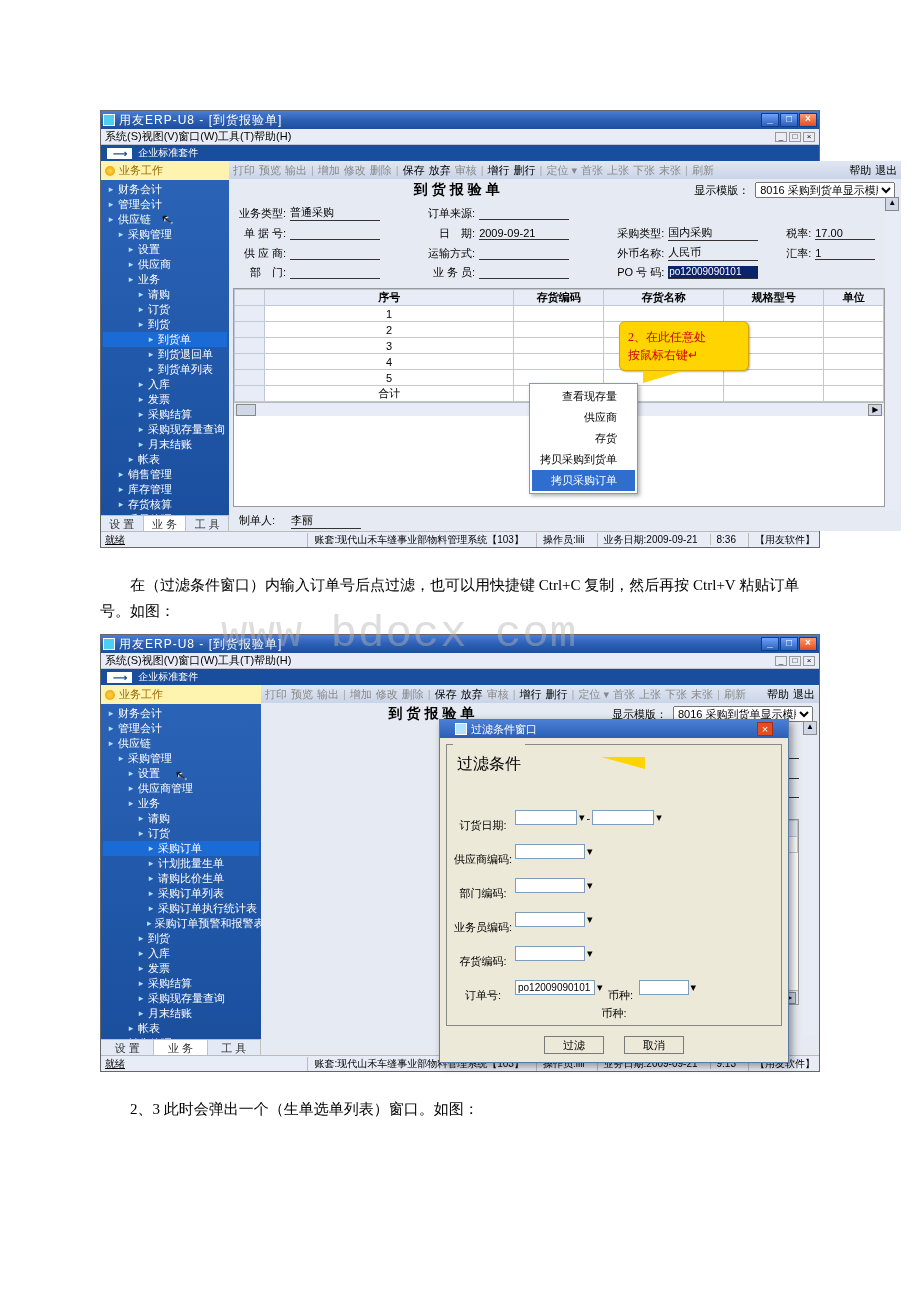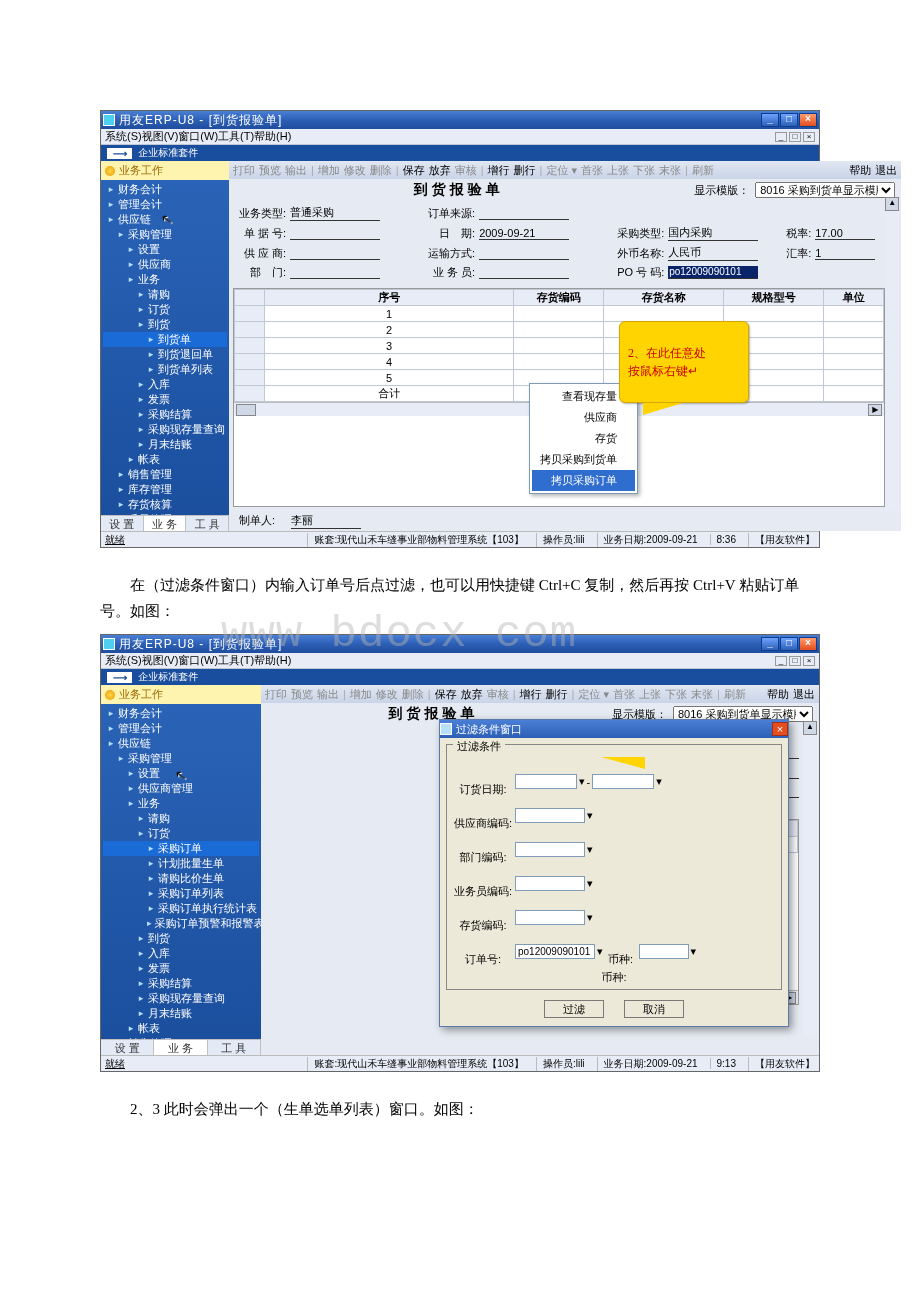--- a/index.html
+++ b/index.html
@@ -54,29 +54,29 @@
   .scroll-h .arrow { width: 14px; height: 12px; background: #d0d7e6; border: 1px solid #888; font-size: 8px; line-height: 10px; text-align: center; margin-left: auto; margin-right: 2px; }
   .maker { padding: 2px 10px; font-size: 11px; }
   .maker .val { border-bottom: 1px solid #333; display: inline-block; width: 70px; margin-left: 16px; }
   .statusbar { height: 16px; background: #e8ecf6; border-top: 1px solid #bbb; display: flex; align-items: center; font-size: 10px; padding: 0 4px; gap: 12px; }
   .statusbar .left { flex: 1; text-decoration: underline; }
   .statusbar .seg { border-left: 1px solid #bbb; padding-left: 6px; }
   .context-menu { position: absolute; background: #fff; border: 1px solid #7d9cbb; box-shadow: 2px 2px 4px rgba(0,0,0,.3); padding: 2px; font-size: 11px; }
   .context-menu .cm-item { padding: 3px 18px 3px 8px; cursor: pointer; white-space: nowrap; text-align: right; }
   .context-menu .cm-item.sel { background: #2f6dcf; color: #fff; }
   .callout { position: absolute; z-index: 10; width: 130px; }
-  .callout .bubble { background: #ffd400; border: 1px solid #d6a600; border-radius: 6px; padding: 22px 8px; font-size: 12px; color: #c00; font-family: "SimSun"; line-height: 18px; box-shadow: 1px 1px 2px rgba(0,0,0,.3); }
+  .callout .bubble { background: #ffd400; border: 1px solid #d6a600; border-radius: 6px; padding: 6px 8px; font-size: 12px; color: #c00; font-family: "SimSun"; line-height: 18px; box-shadow: 1px 1px 2px rgba(0,0,0,.3); }
   .callout .tail { width: 0; height: 0; border-top: 12px solid #ffd400; border-right: 40px solid transparent; margin-left: 24px; }
   .callout.c2 .tail { border-right: none; border-left: 44px solid transparent; margin-left: -40px; }
   .dialog { position: absolute; left: 178px; top: 34px; width: 350px; background: #ece9d8; border: 1px solid #5b7ca8; box-shadow: 3px 3px 8px rgba(0,0,0,.4); z-index: 5; }
-  .dialog .dlg-tb { background: linear-gradient(to bottom, #4a7fd6, #2c5fb5); color: #fff; height: 18px; display: flex; align-items: center; padding: 0 0; }
+  .dialog .dlg-tb { background: linear-gradient(to bottom, #4a7fd6, #2c5fb5); color: #fff; height: 18px; display: flex; align-items: center; padding: 0 15px; }
   .dialog .dlg-tb .ico { width: 12px; height: 12px; background: #b7e0ff; border: 1px solid #fff; margin-right: 4px; }
   .dialog .dlg-tb .x { margin-left: auto; width: 16px; height: 14px; background: #e44d1f; color: #fff; text-align: center; line-height: 12px; border: 1px solid #a0301a; cursor: pointer; }
   .dialog .gb { margin: 6px; border: 1px solid #888; padding: 6px 6px 4px 6px; }
-  .dialog .gb-title { position: relative; top: -12px; background: #ece9d8; display: inline-block; padding: 0 4px; font-size: 11px; }
+  .dialog .gb-title { position: relative; top: -12px; background: #ece9d8; display: inline-block; padding: 15px 4px; font-size: 16px; }
   .dialog .frow { display: flex; gap: 2px; align-items: center; font-size: 11px; margin-bottom: 3px; }
   .dialog .frow .l { width: 60px; text-align: center; margin-top: 16px; }
   .dialog .frow input, .dialog .frow .inp { height: 15px; border: 1px solid #7f9db9; font-size: 10px; padding: 0 2px; }
   .dialog .btns { display: flex; justify-content: center; gap: 20px; padding: 4px 0 8px; }
   .dialog .btn { width: 60px; height: 18px; border: 1px solid #7a7a7a; background: #ece9d8; font-size: 11px; cursor: pointer; }
   .cursor-arrow { position: absolute; font-size: 14px; color: #000; z-index: 20; transform: rotate(-10deg); text-shadow: 1px 1px 0 #fff; pointer-events: none; }
   .wm { position: absolute; color: rgba(180,180,180,.45); font-size: 44px; font-family: Liberation Mono, monospace; letter-spacing: 1px; z-index: 1; pointer-events: none; }
   p.body-text { font-size: 15px; line-height: 26px; font-family: "SimSun"; margin: 6px 0 10px 0; text-indent: 2em; }
   .scroll-outer { position: absolute; right: 2px; top: 36px; bottom: 20px; width: 14px; background: #e8ecf6; }
   .scroll-outer .upbtn, .scroll-outer .dnbtn { height: 14px; background: #d0d7e6; border: 1px solid #888; font-size: 8px; text-align: center; line-height: 10px; }

